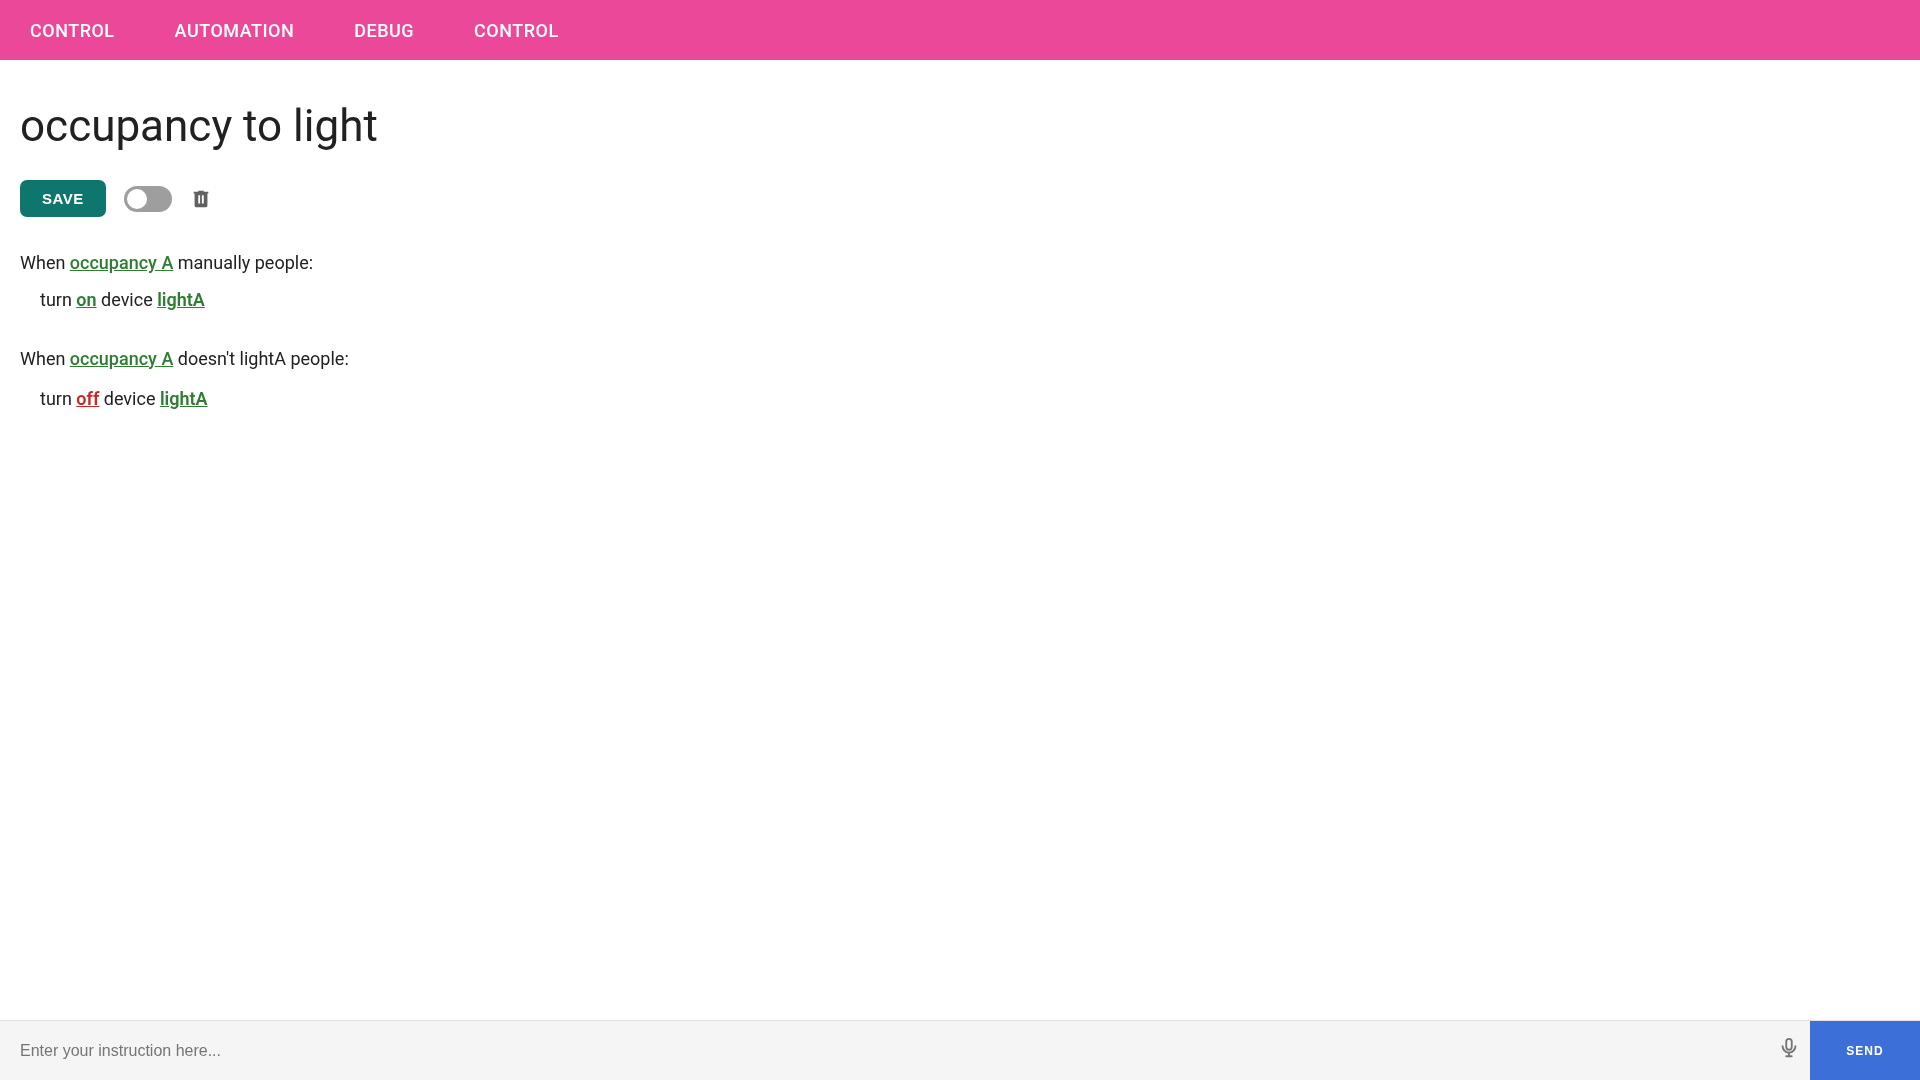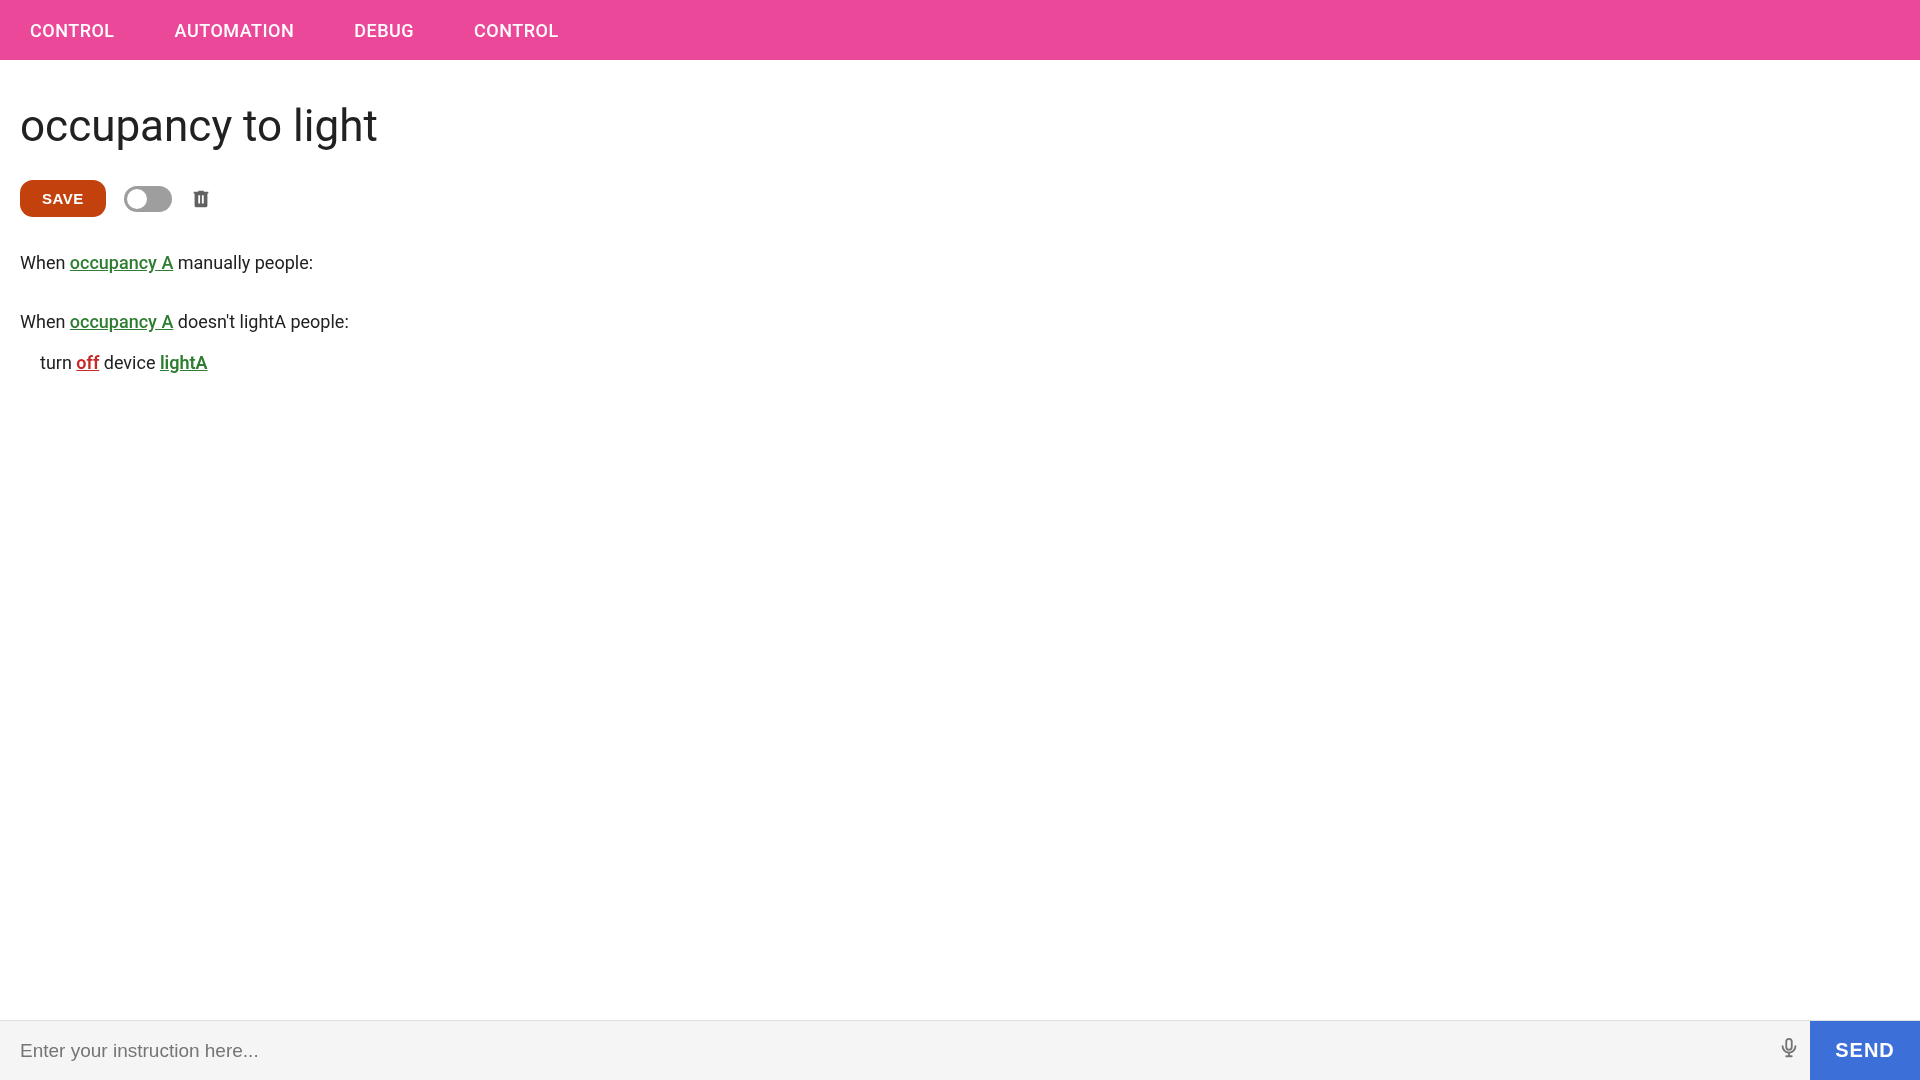--- a/index.html
+++ b/index.html
@@ -50,29 +50,29 @@
 
     
     .toolbar {
       display: flex;
       align-items: center;
       gap: 18px;
       margin-bottom: 32px;
     }
 
     .save-button {
-      background: #c2410c;
+      background: #0f766e;
       color: #ffffff;
       border: none;
       padding: 10px 22px;
       font-size: 15px;
       font-weight: 600;
       letter-spacing: 0.5px;
       cursor: pointer;
-      border-radius: 13px;
+      border-radius: 7px;
     }
 
     
     .toggle-switch {
       position: relative;
       width: 48px;
       height: 26px;
       cursor: pointer;
     }
 
@@ -176,40 +176,40 @@
       background: #f5f5f5;
       border-top: 1px solid #e0e0e0;
     }
 
     .instruction-input {
       flex: 1;
       height: 60px;
       border: none;
       background: transparent;
       padding: 0 50px 0 20px;
-      font-size: 19px;
+      font-size: 16px;
       color: #757575;
       outline: none;
     }
 
     .mic-icon {
       position: absolute;
       right: 120px;
       color: #757575;
       font-size: 22px;
       cursor: pointer;
     }
 
     .send-button {
       width: 110px;
       height: 60px;
       background: #3d6fd8;
       color: #ffffff;
       border: none;
-      font-size: 20px;
+      font-size: 12px;
       font-weight: 600;
       letter-spacing: 1px;
       cursor: pointer;
     }
   </style>
 </head>
 <body>
 
 <nav class="navbar">
   <a class="navbar-item">CONTROL</a>
@@ -235,20 +235,26 @@
         <path d="M9 3v1H4v2h1v13a2 2 0 002 2h10a2 2 0 002-2V6h1V4h-5V3H9zm0 5h2v9H9V8zm4 0h2v9h-2V8z"></path>
       </svg>
     </span>
   </div>
 
   <div class="description-block">
     <div class="description-line">
       <span>When </span>
       <a class="link-green">occupancy A</a>
       <span> manually people:</span>
+    </div>
+    <div class="description-line" style="padding-left: 20px;">
+      <span>turn </span>
+      <a class="state-on">on</a>
+      <span> device </span>
+      <a class="link-green-bold">lightA</a>
     </div>
   </div>
 
   <div class="description-block">
     <div class="description-line">
       <span>When </span>
       <a class="link-green">occupancy A</a>
       <span> doesn't lightA people:</span>
     </div>
     <div class="description-line" style="padding-left: 20px; margin-top: 12px;">

